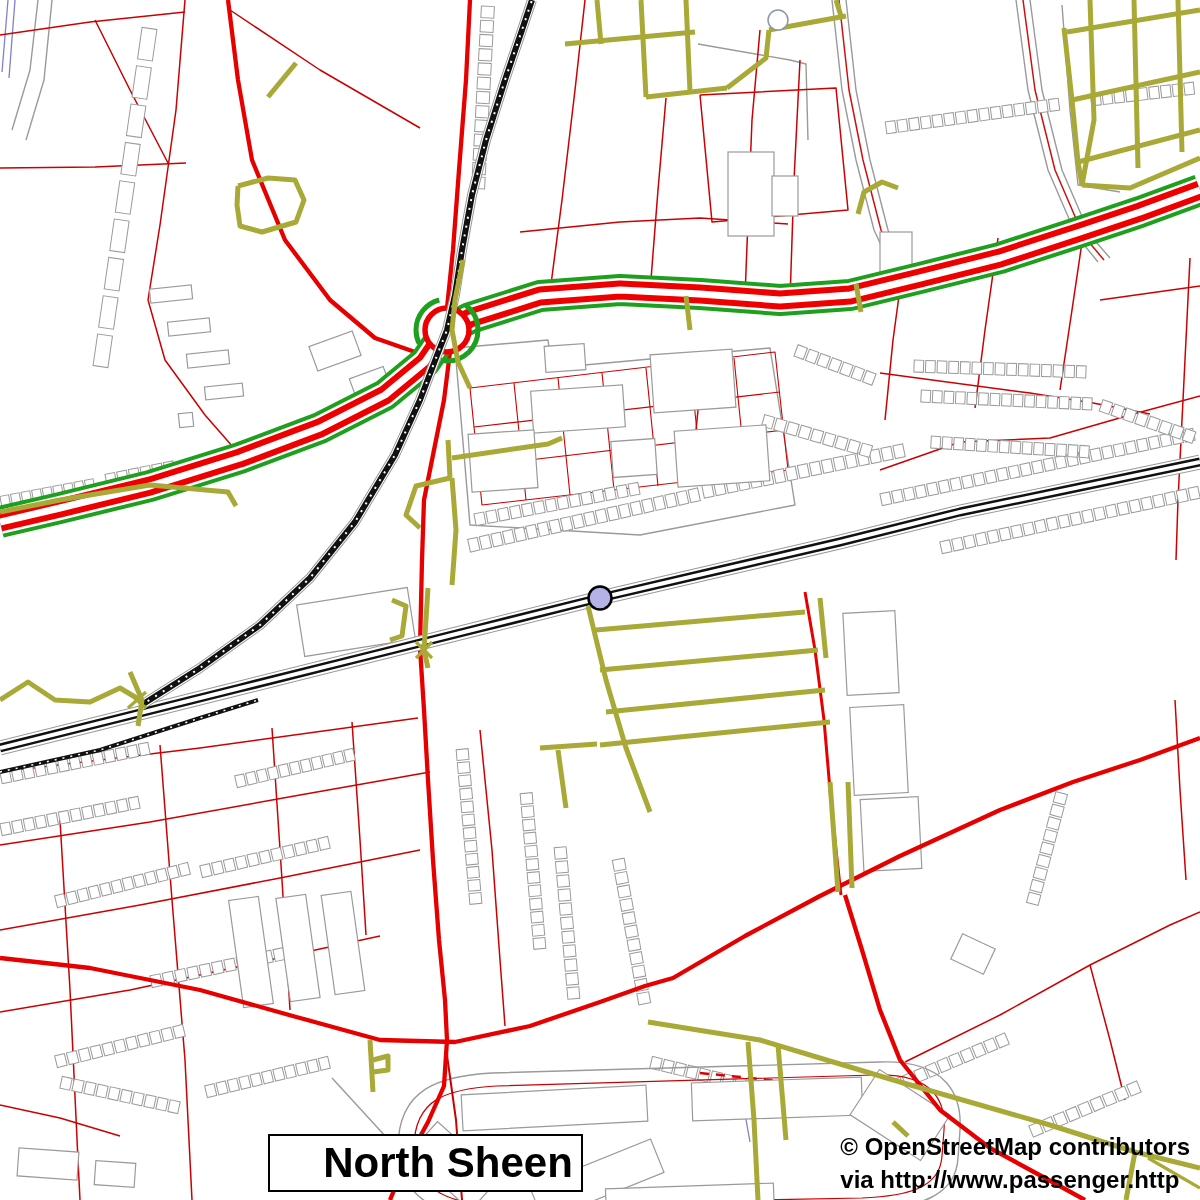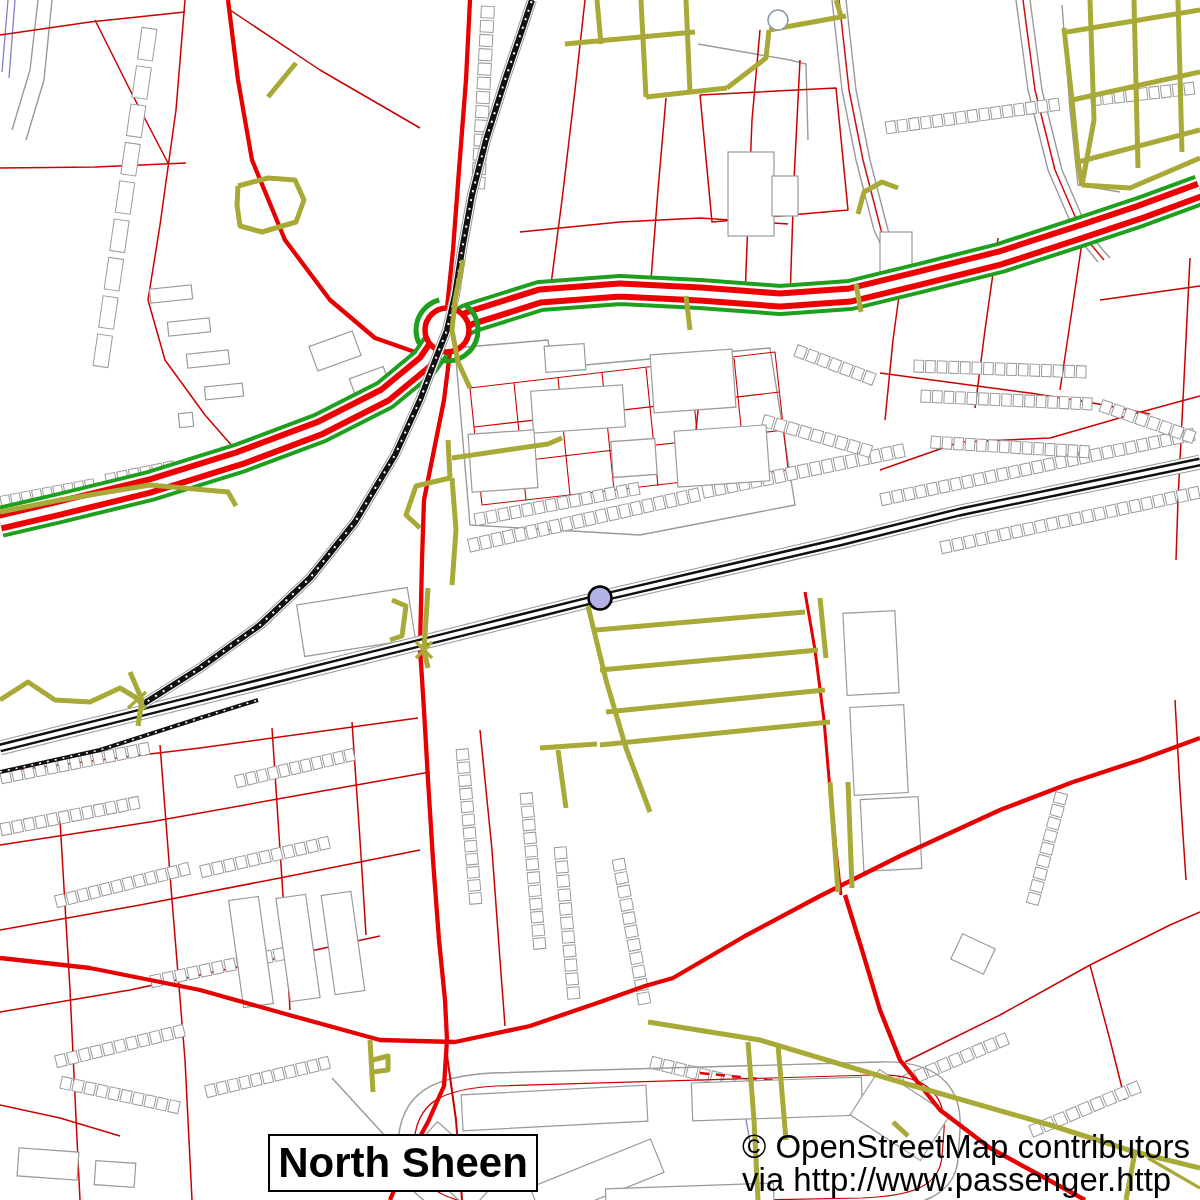--- a/index.html
+++ b/index.html
@@ -1,23 +1,23 @@
 <!DOCTYPE html>
 <html><head>
 <meta charset="utf-8">
 <style>
   html,body{margin:0;padding:0;background:#ffffff;}
   #stage{position:relative;width:1200px;height:1200px;overflow:hidden;background:#ffffff;
          font-family:"Liberation Sans", sans-serif;}
   #map-svg{position:absolute;left:0;top:0;}
   .place-label{position:absolute;left:268px;top:1134px;width:266px;height:54px;
     background:#ffffff;border:2px solid #000;display:flex;align-items:center;justify-content:center;
-    font-weight:bold;font-size:42px;color:#000;letter-spacing:0px;}
+    font-weight:bold;font-size:42px;color:#000;letter-spacing:0px;padding-left:45px;}
   .attribution{position:absolute;right:10px;top:1130px;text-align:left;color:#000;
-    font-weight:normal;font-size:33px;line-height:33px;}
+    font-weight:bold;font-size:24px;line-height:33px;}
 </style>
 </head>
 <body>
 
 <div id="stage">
   <svg id="map-svg" xmlns="http://www.w3.org/2000/svg" width="1200" height="1200" viewBox="0 0 1200 1200">
       <g>
         <polyline points="38,0 30,70 12,130" fill="none" stroke="#9a9a9a" stroke-width="1.4" stroke-linejoin="round" stroke-linecap="butt"></polyline>
         <polyline points="52,0 44,80 26,140" fill="none" stroke="#9a9a9a" stroke-width="1.4" stroke-linejoin="round" stroke-linecap="butt"></polyline>
         <polyline points="832,0 842,90 856,160 874,230 888,260" fill="none" stroke="#9a9a9a" stroke-width="1.4" stroke-linejoin="round" stroke-linecap="butt"></polyline>

